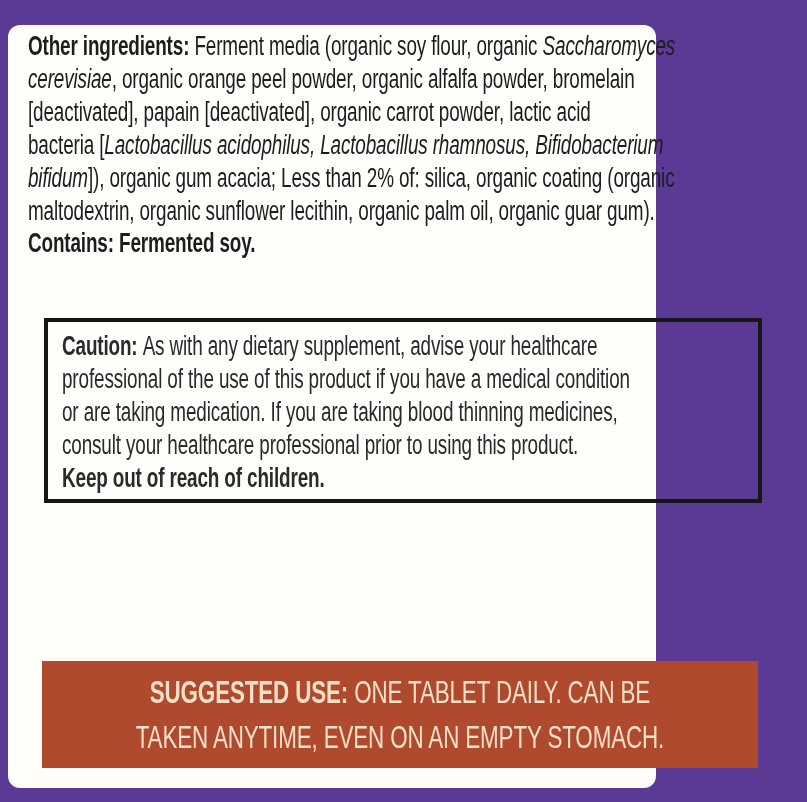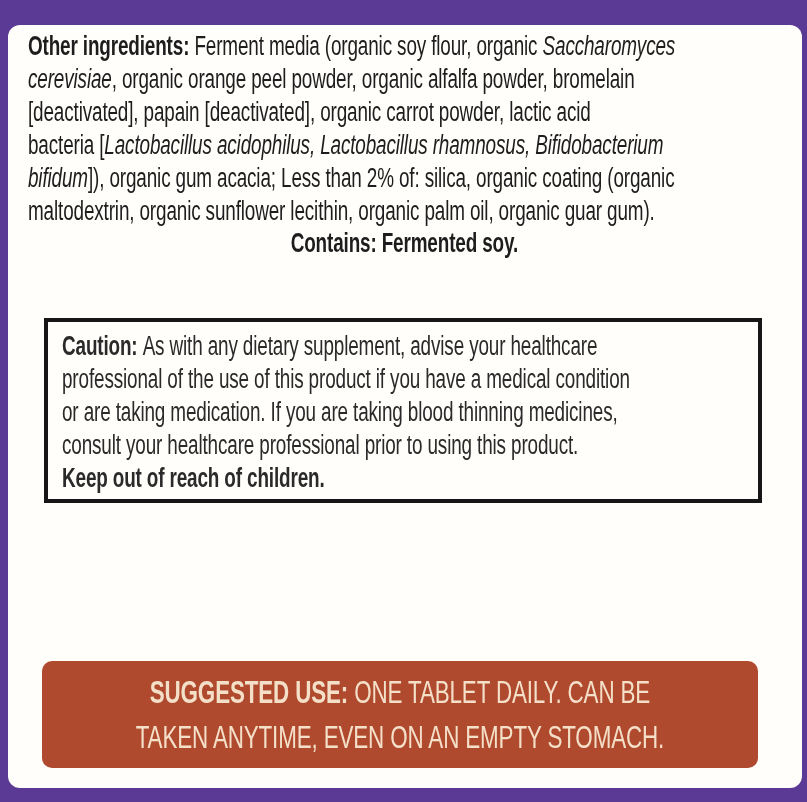--- a/index.html
+++ b/index.html
@@ -20,21 +20,21 @@
   .frame {
     position: relative;
     width: 807px;
     height: 802px;
     background: var(--purple, #5b3a96);
   }
   .panel {
     position: absolute;
     left: 8px;
     top: 25px;
-    width: 794px;
+    width: 648px;
     height: 763px;
     background: var(--panel, #fffefb);
     border-radius: 12px;
   }
   .sect { position: absolute; color: var(--ink, #1d1d1d); }
 
   
   .condense {
     white-space: pre-line;
     transform: scaleX(0.70);
@@ -46,21 +46,21 @@
     white-space: pre-line;
     transform: scaleX(0.70);
     transform-origin: 50% 0;
     width: 143%;
     margin-left: -21.5%;
     text-align: center;
     letter-spacing: -0.2px;
   }
 
   .text-oi { left: 20px; top: 5px; width: 752px; font-size: 27px; line-height: 33px; }
-  .text-contains { left: 20px; top: 202px; width: 752px; font-size: 27px; line-height: 33px; text-align: center; }
+  .text-contains { left: 20px; top: 202px; width: 752px; font-size: 27px; line-height: 33px; }
 
   .box {
     border: 4px solid #161616;
     background: transparent;
   }
   .caution-box {
     left: 36px; top: 293px;
     width: 718px; height: 185px;
     padding: 8px 10px 4px 14px;
     font-size: 27px; line-height: 33px;
@@ -69,21 +69,21 @@
   .disclaimer-box {
     left: 36px; top: 506px;
     width: 718px; height: 115px;
     padding: 5px 10px 3px 12px;
     font-size: 27px; line-height: 33px;
   }
   .banner {
     left: 34px; top: 636px;
     width: 716px; height: 107px;
     background: var(--rust, #b04a2e);
-    border-radius: 10px;
+    border-radius: 0;
     color: var(--cream, #f4e0c9);
     font-size: 32px;
     line-height: 45px;
     padding-top: 9px;
     overflow: hidden;
   }
   .b { font-weight: 700; }
   .i { font-style: italic; }
 </style>
 </head>

